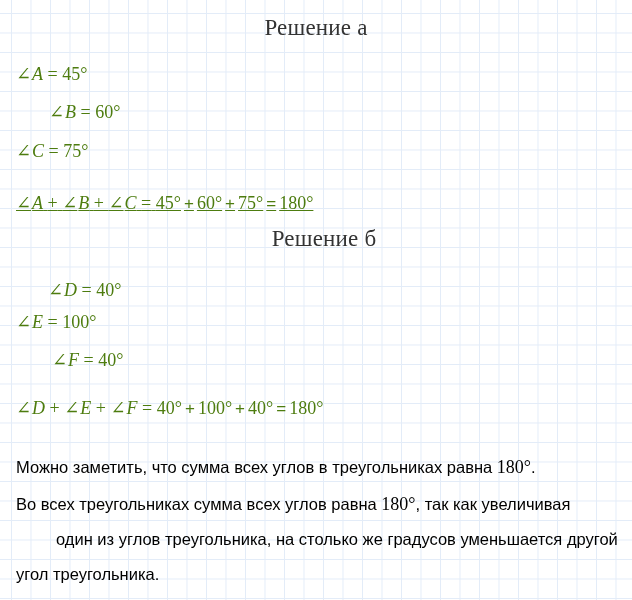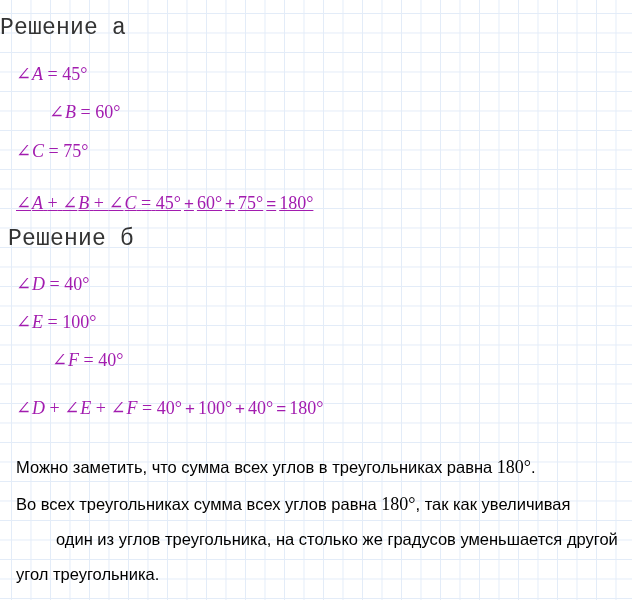--- a/index.html
+++ b/index.html
@@ -16,32 +16,32 @@
         linear-gradient(to bottom, #e3ecf8 1px, transparent 1px);
       background-size: 19.5px 19.5px;
       background-position: 11px 13px;
       position: relative;
       color: #222;
     }
     .heading {
       position: absolute;
       left: 0;
       width: 632px;
-      text-align: left;
-      font-family: Liberation Mono, monospace;
+      text-align: center;
+      font-family: Liberation Serif, serif;
       font-size: 23px;
       color: #333;
       letter-spacing: 0.2px;
     }
     .math {
       position: absolute;
       left: 16px;
       font-family: "Liberation Serif", "DejaVu Serif", serif;
       font-size: 18px;
-      color: #a21caf;
+      color: #4d7c0f;
       white-space: nowrap;
     }
     .math .var { font-style: italic; }
     .math .ang { font-style: normal; margin-right: 1px; }
     .math .plain {
       font-family: "Liberation Sans", sans-serif;
       font-size: 17px;
       margin: 0 3px;
     }
     .text {
@@ -85,21 +85,21 @@
   <span>+</span>
   <span class="ang">∠</span><span class="var">B</span>
   <span>+</span>
   <span class="ang">∠</span><span class="var">C</span>
   <span>=</span>
   <span>45°</span><span class="plain">+</span><span>60°</span><span class="plain">+</span><span>75°</span><span class="plain">=</span><span>180°</span>
 </div>
 
 <div class="heading" style="top:226px;margin-left:8px;">Решение б</div>
 
-<div class="math" style="top:273px;">
+<div class="math" style="top:279px;margin-left:32px;">
   <span class="ang">∠</span><span class="var">D</span>
   <span>=</span>
   <span>40°</span>
 </div>
 
 <div class="math" style="top:311px;">
   <span class="ang">∠</span><span class="var">E</span>
   <span>=</span>
   <span>100°</span>
 </div>

